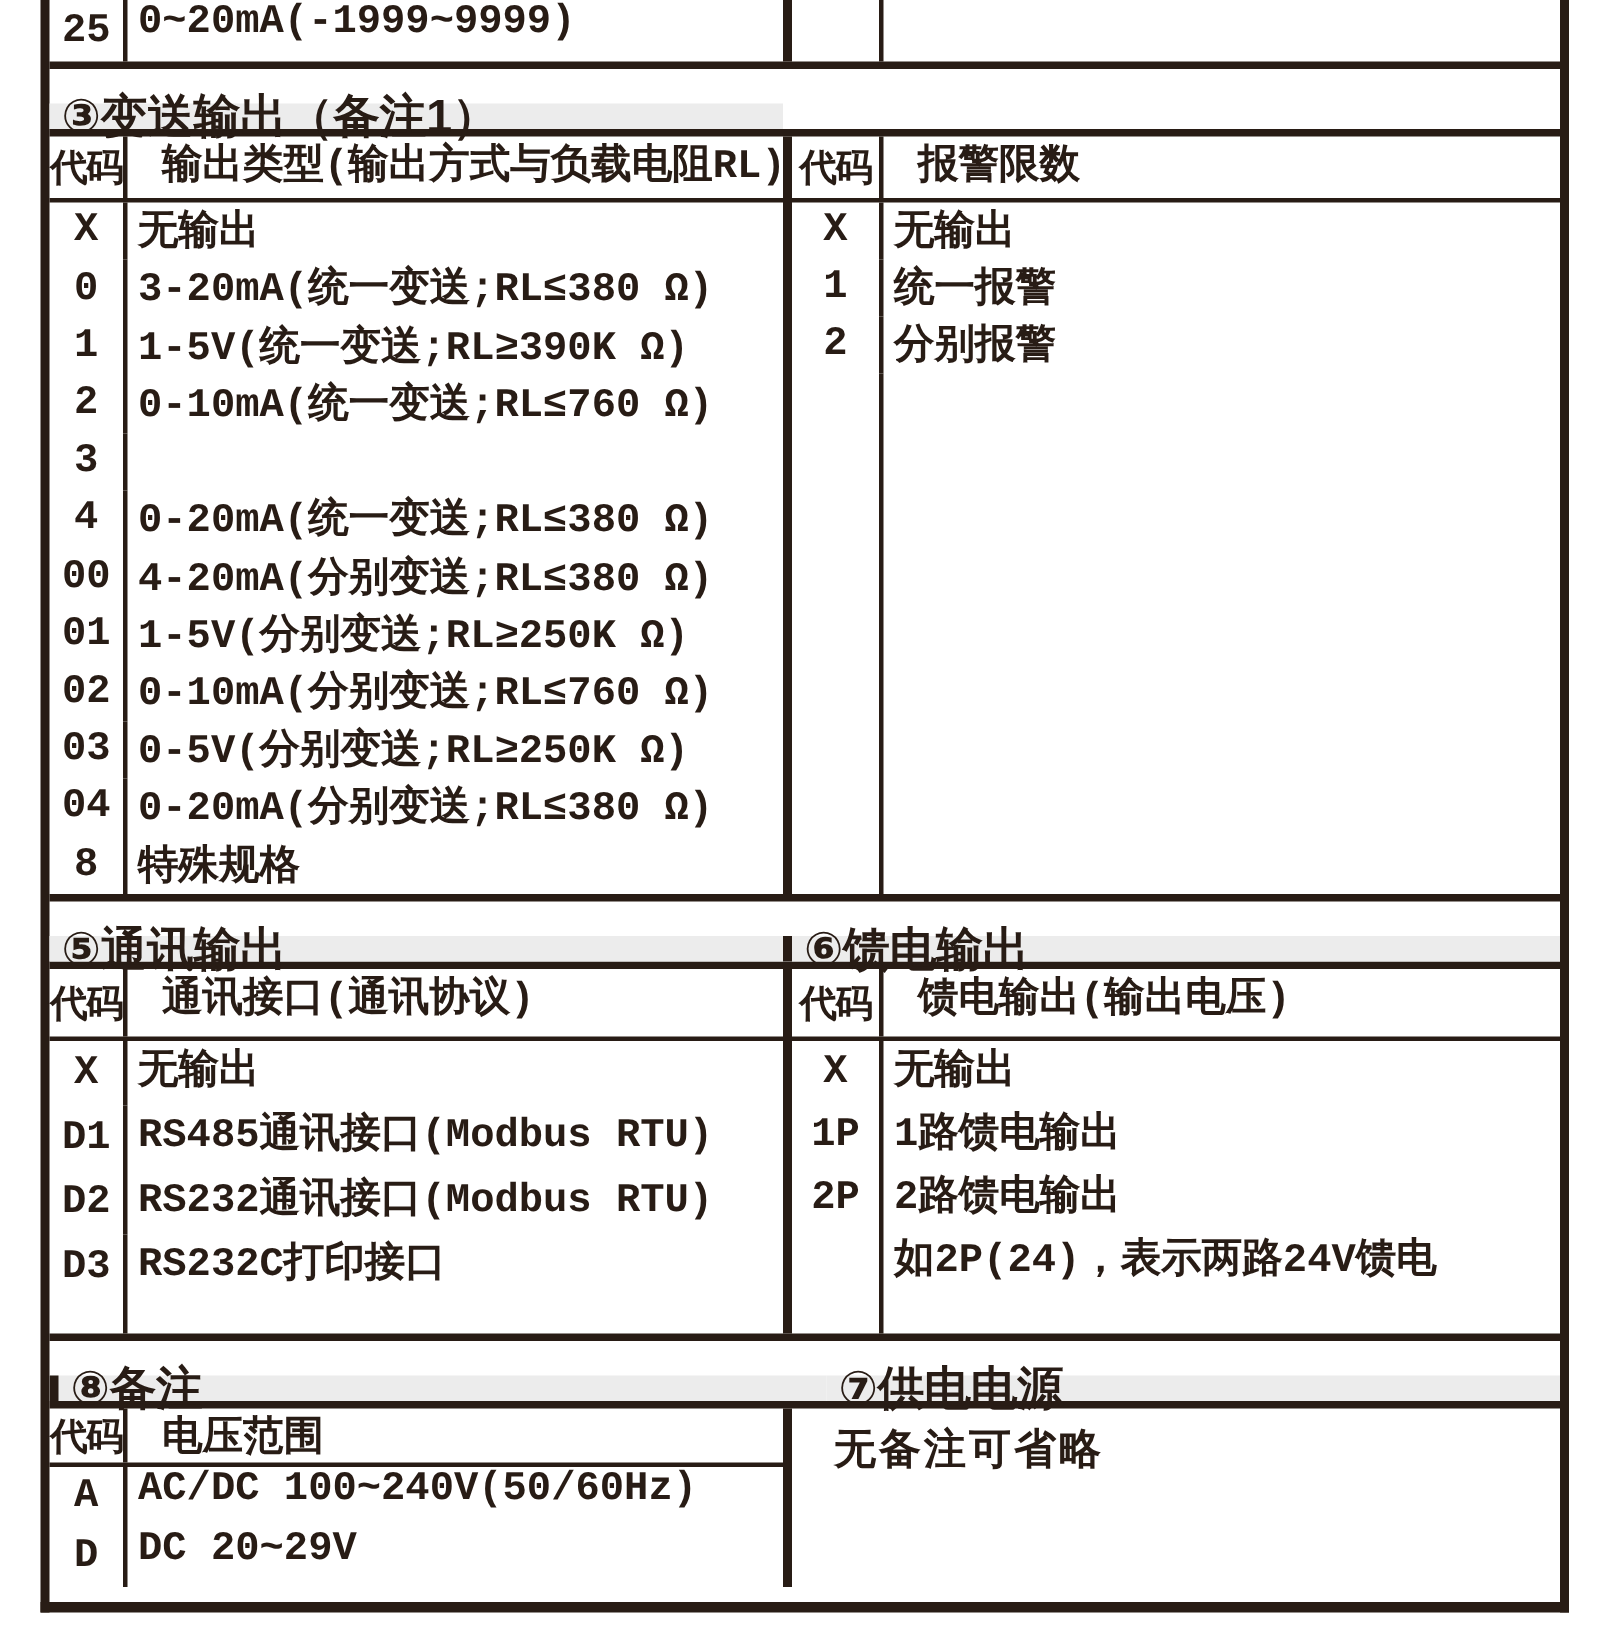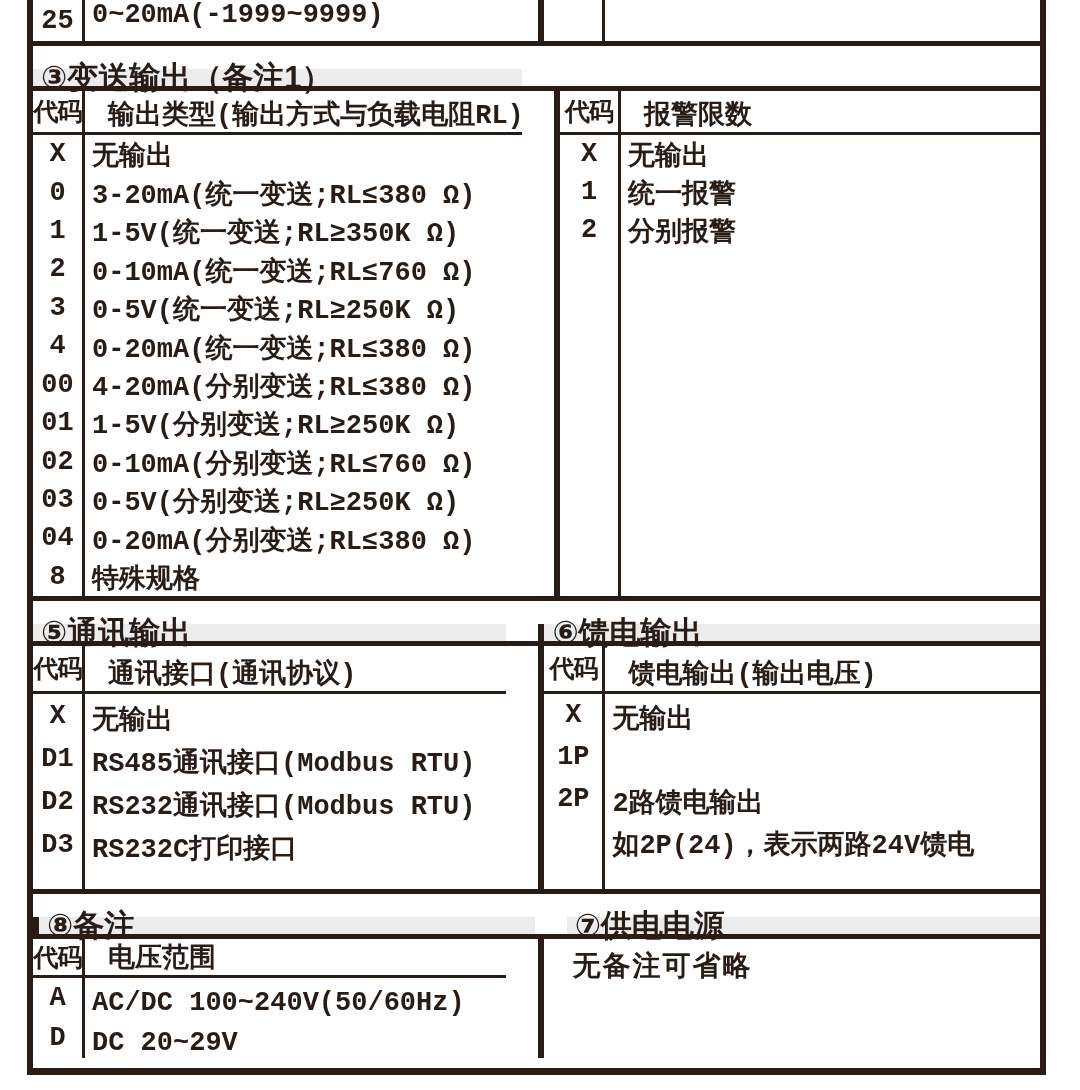--- a/index.html
+++ b/index.html
@@ -16,21 +16,21 @@
   .sheet{
     position:absolute;left:27px;top:0;
     width:1019px;height:1075px;
     border-left:6px solid var(--ink);
     border-right:6px solid var(--ink);
     border-bottom:7px solid var(--ink);
     display:flex;flex-direction:column;
     background:var(--paper);
   }
 
-  .flexrow{display:flex;width:100%;gap:32px;}
+  .flexrow{display:flex;width:100%;}
   .half{display:flex;flex-direction:column;}
   .half.left{width:489px;}
   .half.right{width:518px;border-left:6px solid var(--ink);}
 
   
   .top-partial{height:41px;flex:0 0 auto;}
   .top-partial .half{flex-direction:row;}
 
   
   .band{flex:0 0 auto;height:50px;border-top:5px solid var(--ink);border-bottom:5px solid var(--ink);}
@@ -39,21 +39,21 @@
     font-family:var(--f-head);font-size:31px;font-weight:700;
     padding-left:8px;white-space:nowrap;letter-spacing:0px;
   }
   .band-title.tight{font-size:28px;padding-left:4px;letter-spacing:-1px;}
 
   
   .body34{height:505px;flex:0 0 auto;}
   .body56{height:243px;flex:0 0 auto;}
   .body78{height:119px;flex:0 0 auto;}
 
-  .trow{display:flex;flex-direction:row;align-items:flex-end;width:100%;}
+  .trow{display:flex;flex-direction:row;align-items:flex-start;width:100%;}
   .thead{flex:0 0 auto;height:44px;border-bottom:3px solid var(--ink);}
   .body56 .thead{height:48px;}
   .body78 .thead{height:39px;}
 
   .code{
     width:52px;flex:0 0 auto;align-self:stretch;
     border-right:3px solid var(--ink);
     display:flex;align-items:center;justify-content:center;
     font-size:27px;text-align:center;
   }
@@ -108,29 +108,28 @@
       <div class="trow">
           <div class="code">X</div>
           <div class="desc">无输出</div>
         </div>
       <div class="trow">
           <div class="code">0</div>
           <div class="desc">3-20mA(统一变送;RL≤380 Ω)</div>
         </div>
       <div class="trow">
           <div class="code">1</div>
-          <div class="desc">1-5V(统一变送;RL≥350K Ω)</div>
+          <div class="desc">1-5V(统一变送;RL≥390K Ω)</div>
         </div>
       <div class="trow">
           <div class="code">2</div>
           <div class="desc">0-10mA(统一变送;RL≤760 Ω)</div>
         </div>
       <div class="trow">
           <div class="code">3</div>
-          <div class="desc">0-5V(统一变送;RL≥250K Ω)</div>
         </div>
       <div class="trow">
           <div class="code">4</div>
           <div class="desc">0-20mA(统一变送;RL≤380 Ω)</div>
         </div>
       <div class="trow">
           <div class="code">00</div>
           <div class="desc">4-20mA(分别变送;RL≤380 Ω)</div>
         </div>
       <div class="trow">
@@ -218,20 +217,21 @@
       <div class="trow thead">
         <div class="code">代码</div>
         <div class="desc">馈电输出(输出电压)</div>
       </div>
       <div class="trow">
           <div class="code">X</div>
           <div class="desc">无输出</div>
         </div>
       <div class="trow">
           <div class="code">1P</div>
+          <div class="desc">1路馈电输出</div>
         </div>
       <div class="trow">
           <div class="code">2P</div>
           <div class="desc">2路馈电输出</div>
         </div>
       <div class="trow">
           <div class="code"></div>
           <div class="desc">如2P(24)，表示两路24V馈电</div>
         </div>
       <div class="trow filler">

